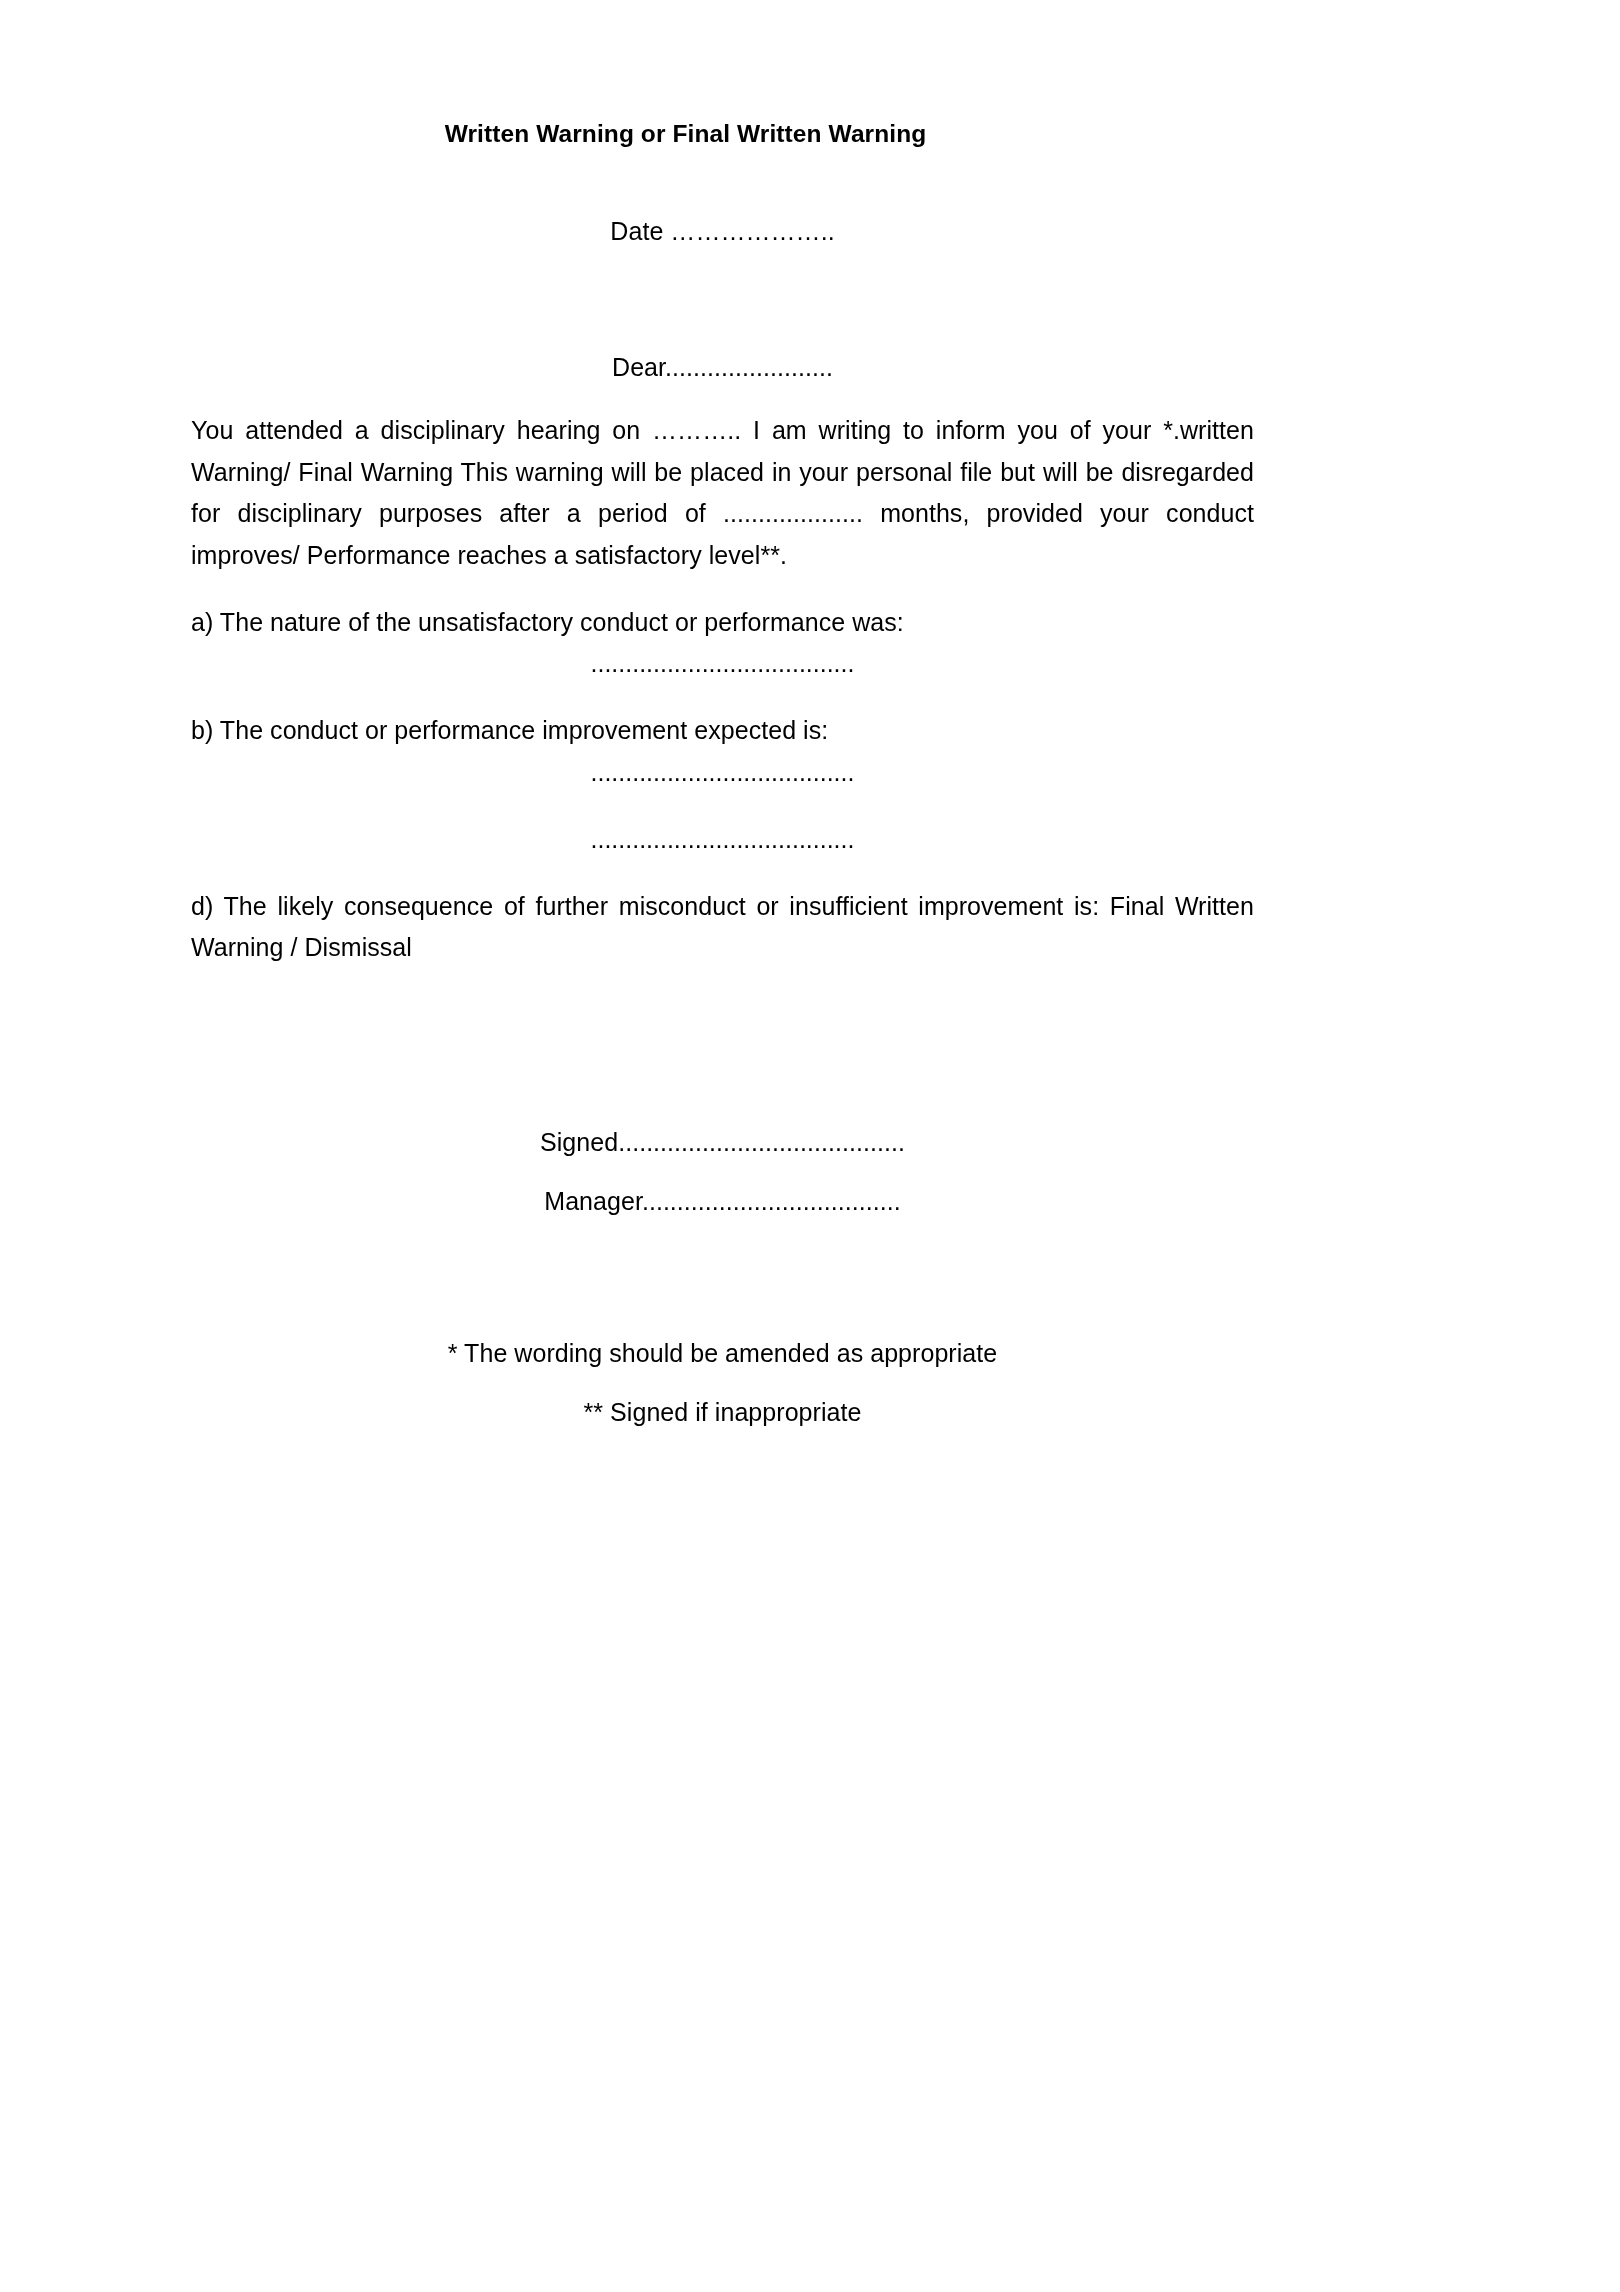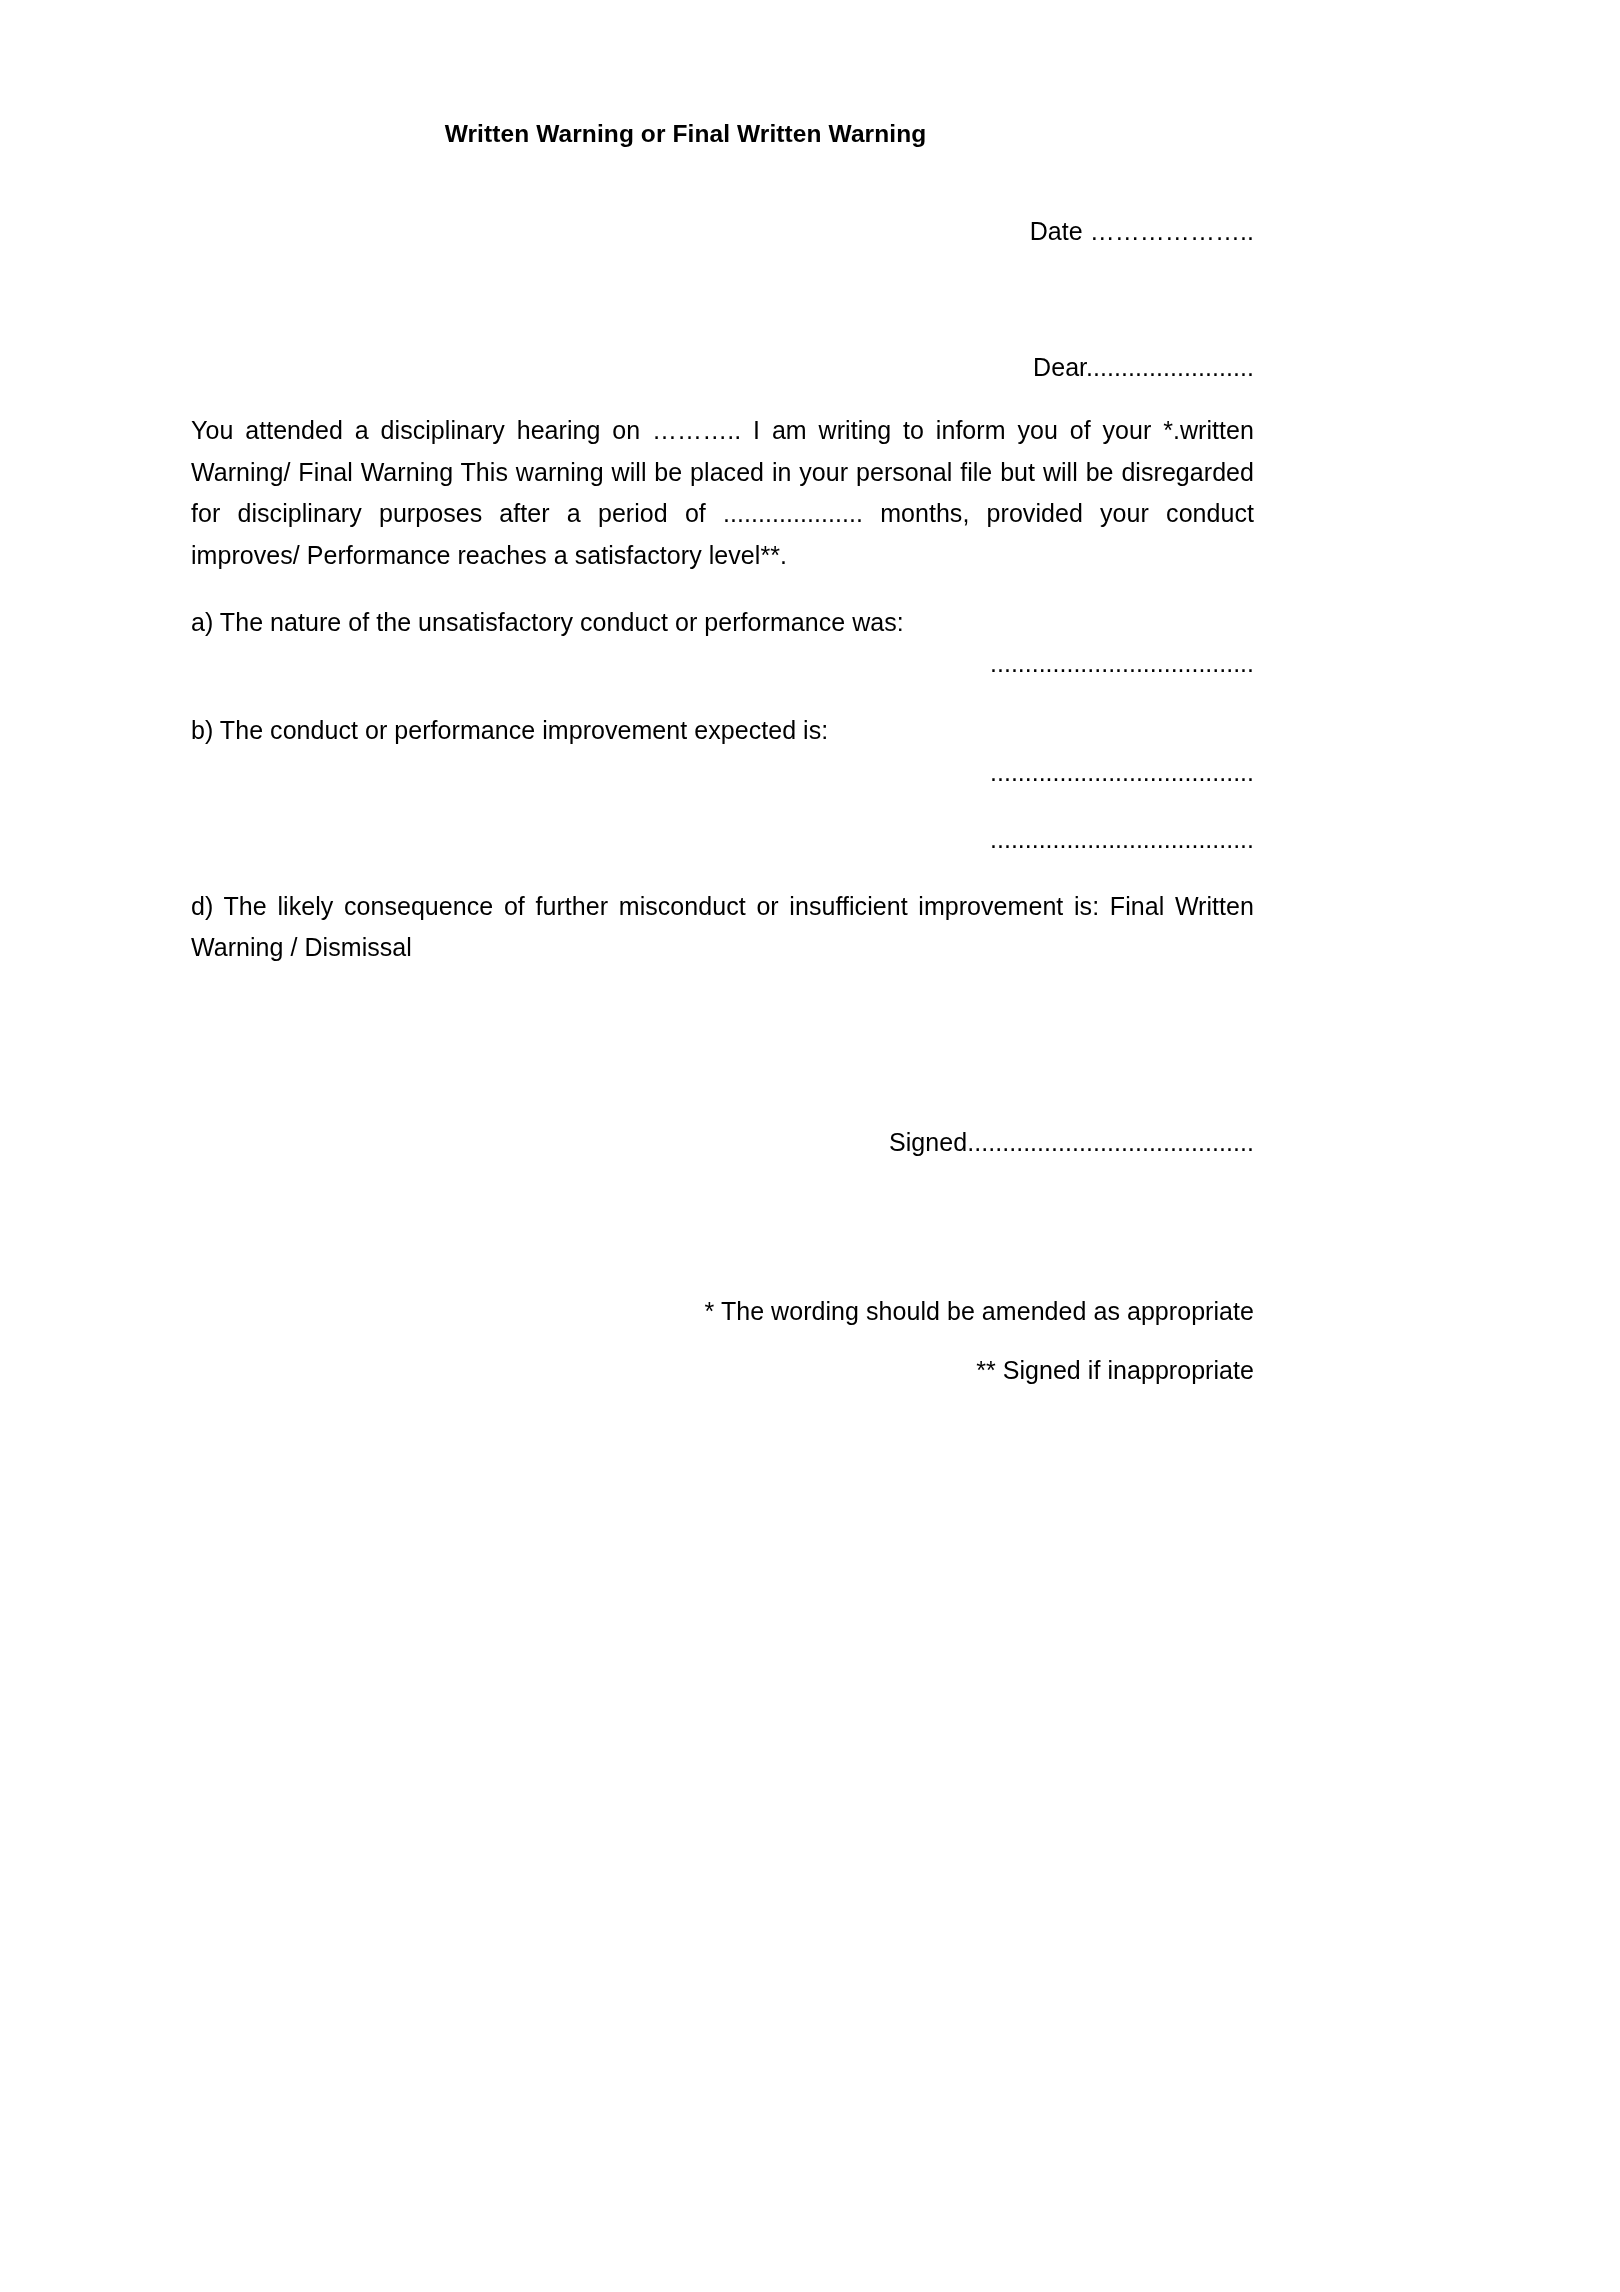--- a/index.html
+++ b/index.html
@@ -41,21 +41,21 @@
   }
   .block {
     font-size: 25px;
     line-height: 1.66;
     margin: 0;
     text-align: justify;
     text-justify: inter-word;
     letter-spacing: 0.05px;
   }
   .block.left {
-    text-align: right;
+    text-align: center;
   }
   .spacer-date { height: 61px; }
   .spacer-dear { height: 95px; }
   .spacer-body { height: 21.6px; }
   .spacer-para { height: 25.5px; }
   .spacer-sincerely { height: 25.5px; }
   .spacer-signed { height: 102px; }
   .spacer-manager { height: 17.6px; }
   .spacer-notes { height: 110px; }
   .spacer-note2 { height: 17.6px; }
@@ -108,20 +108,21 @@
 
     <div class="spacer-sincerely"></div>
 
 
     <div class="spacer-signed"></div>
 
     <p class="block left">Signed.........................................</p>
 
     <div class="spacer-manager"></div>
 
+    <p class="block left">Manager.....................................</p>
 
     <div class="spacer-notes"></div>
 
     <p class="block left">* The wording should be amended as appropriate</p>
 
     <div class="spacer-note2"></div>
 
     <p class="block left">** Signed if inappropriate</p>
 
   </div>

